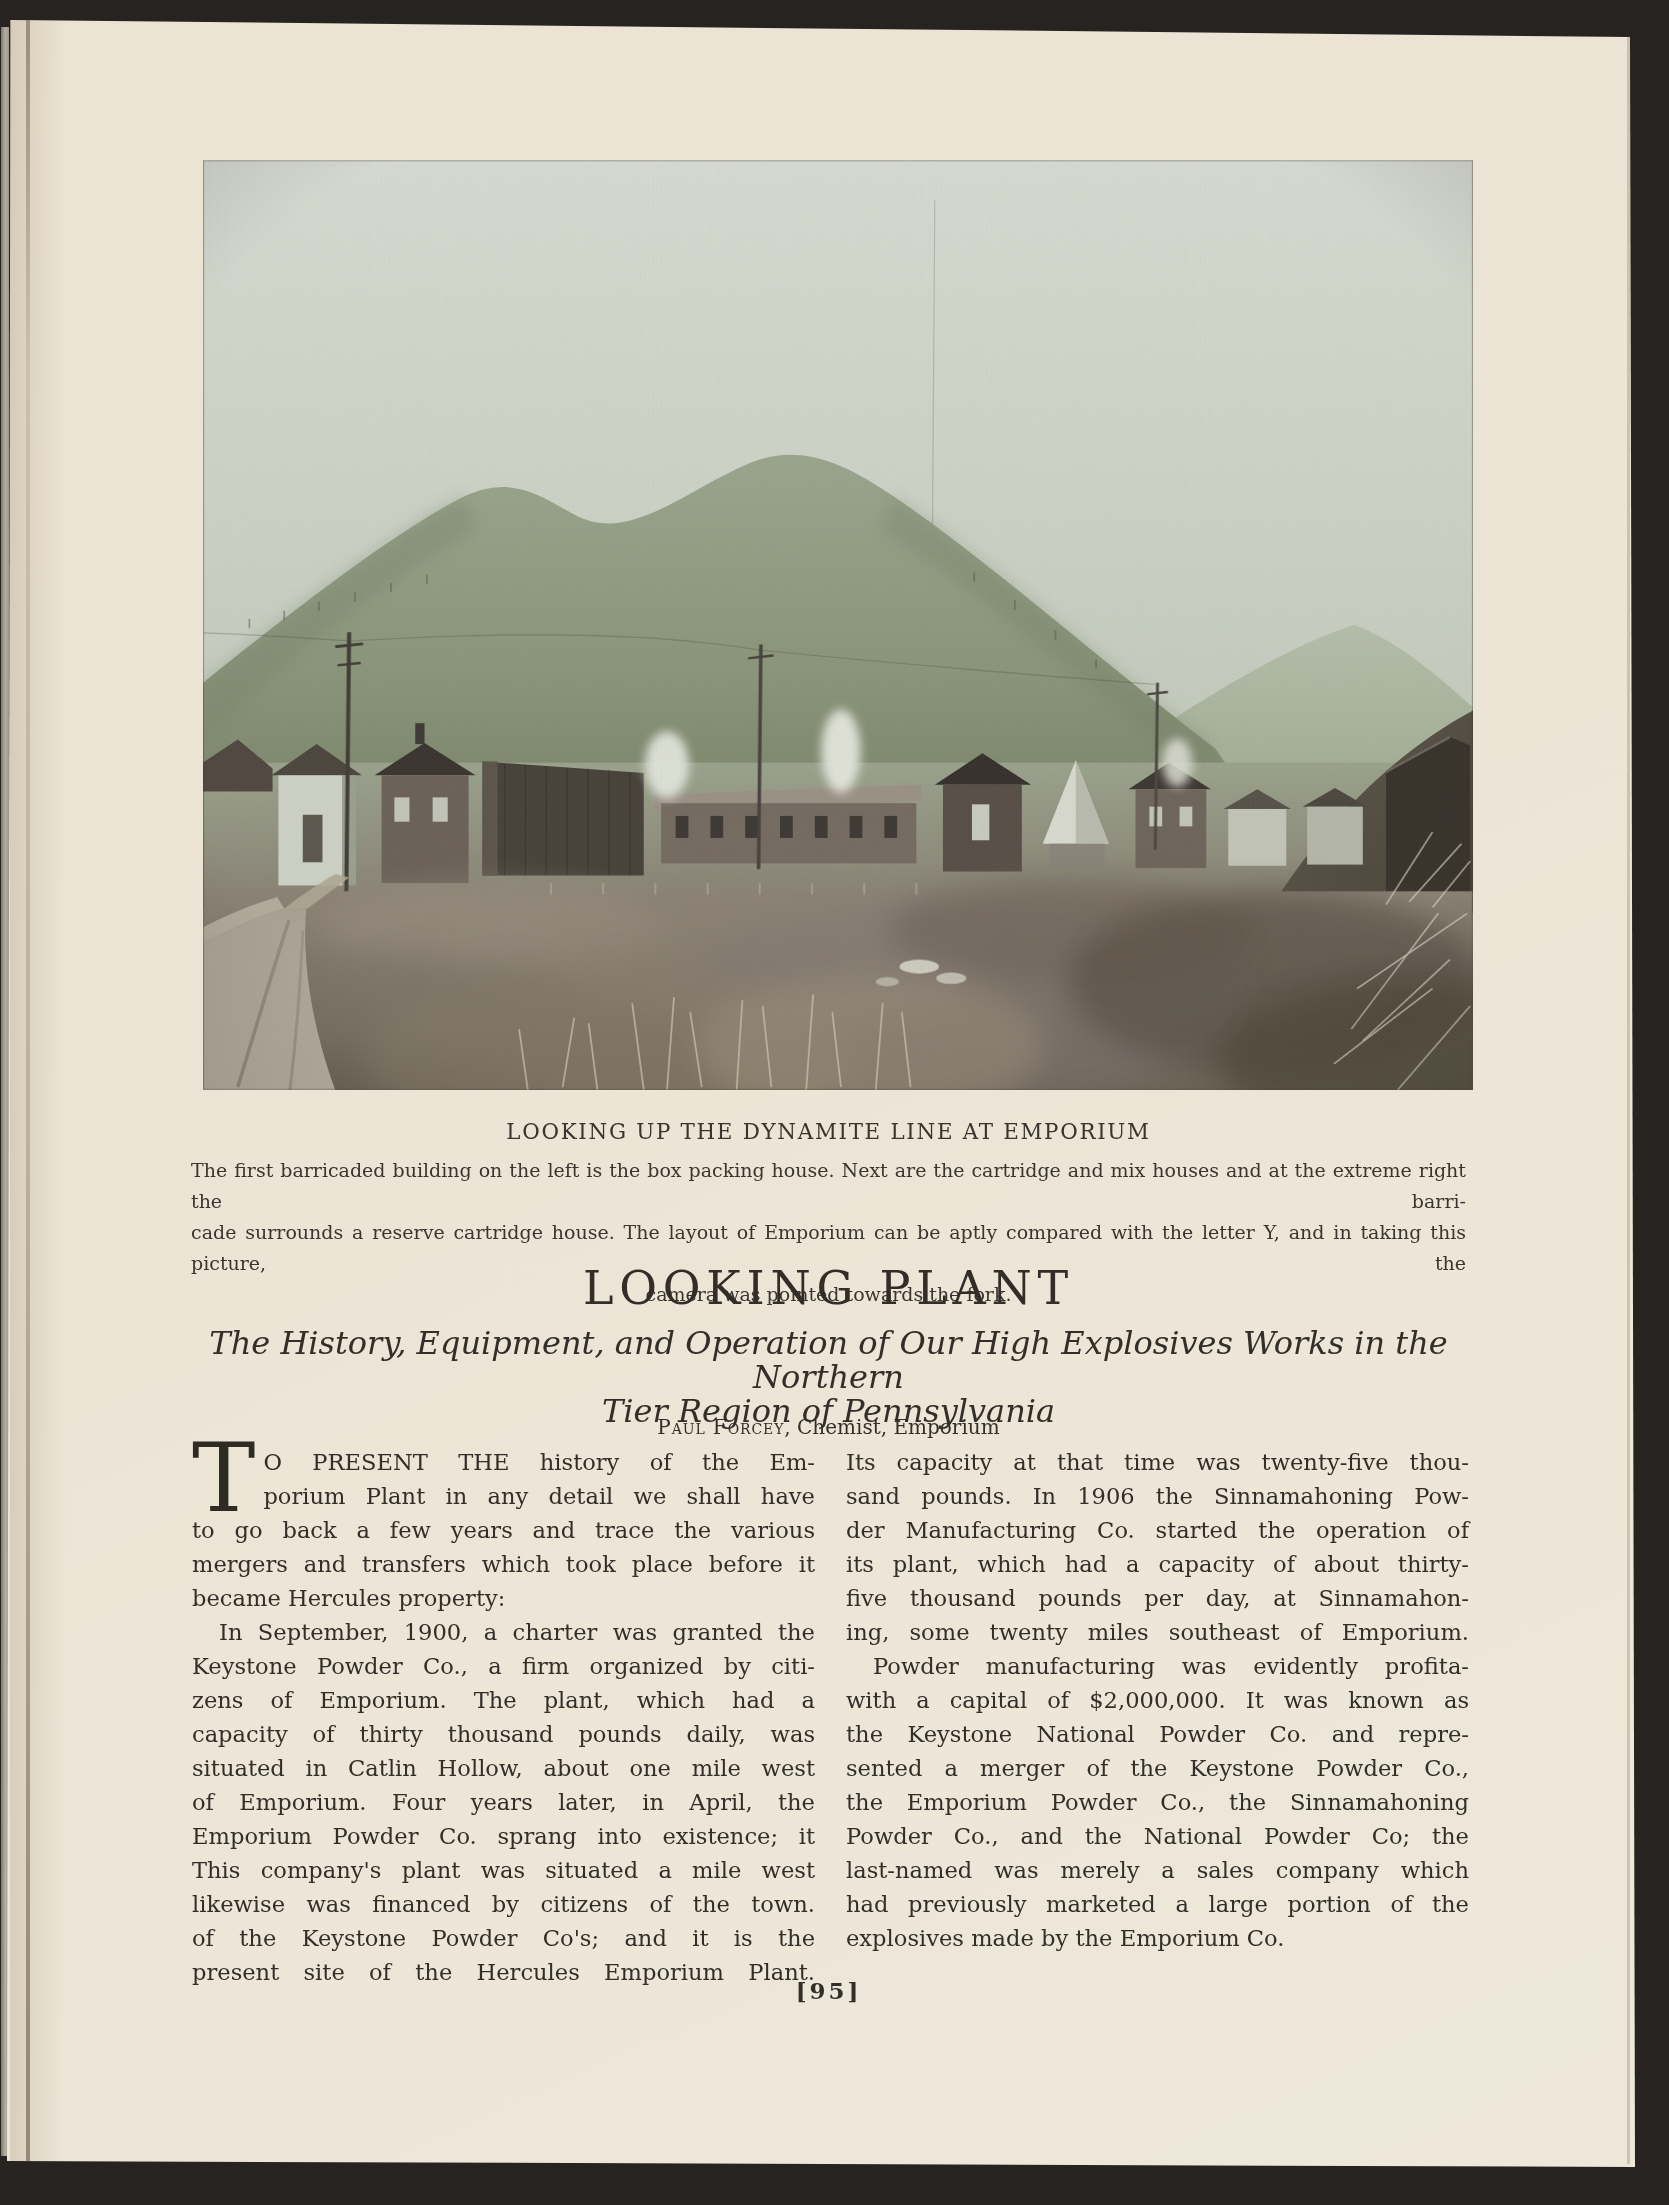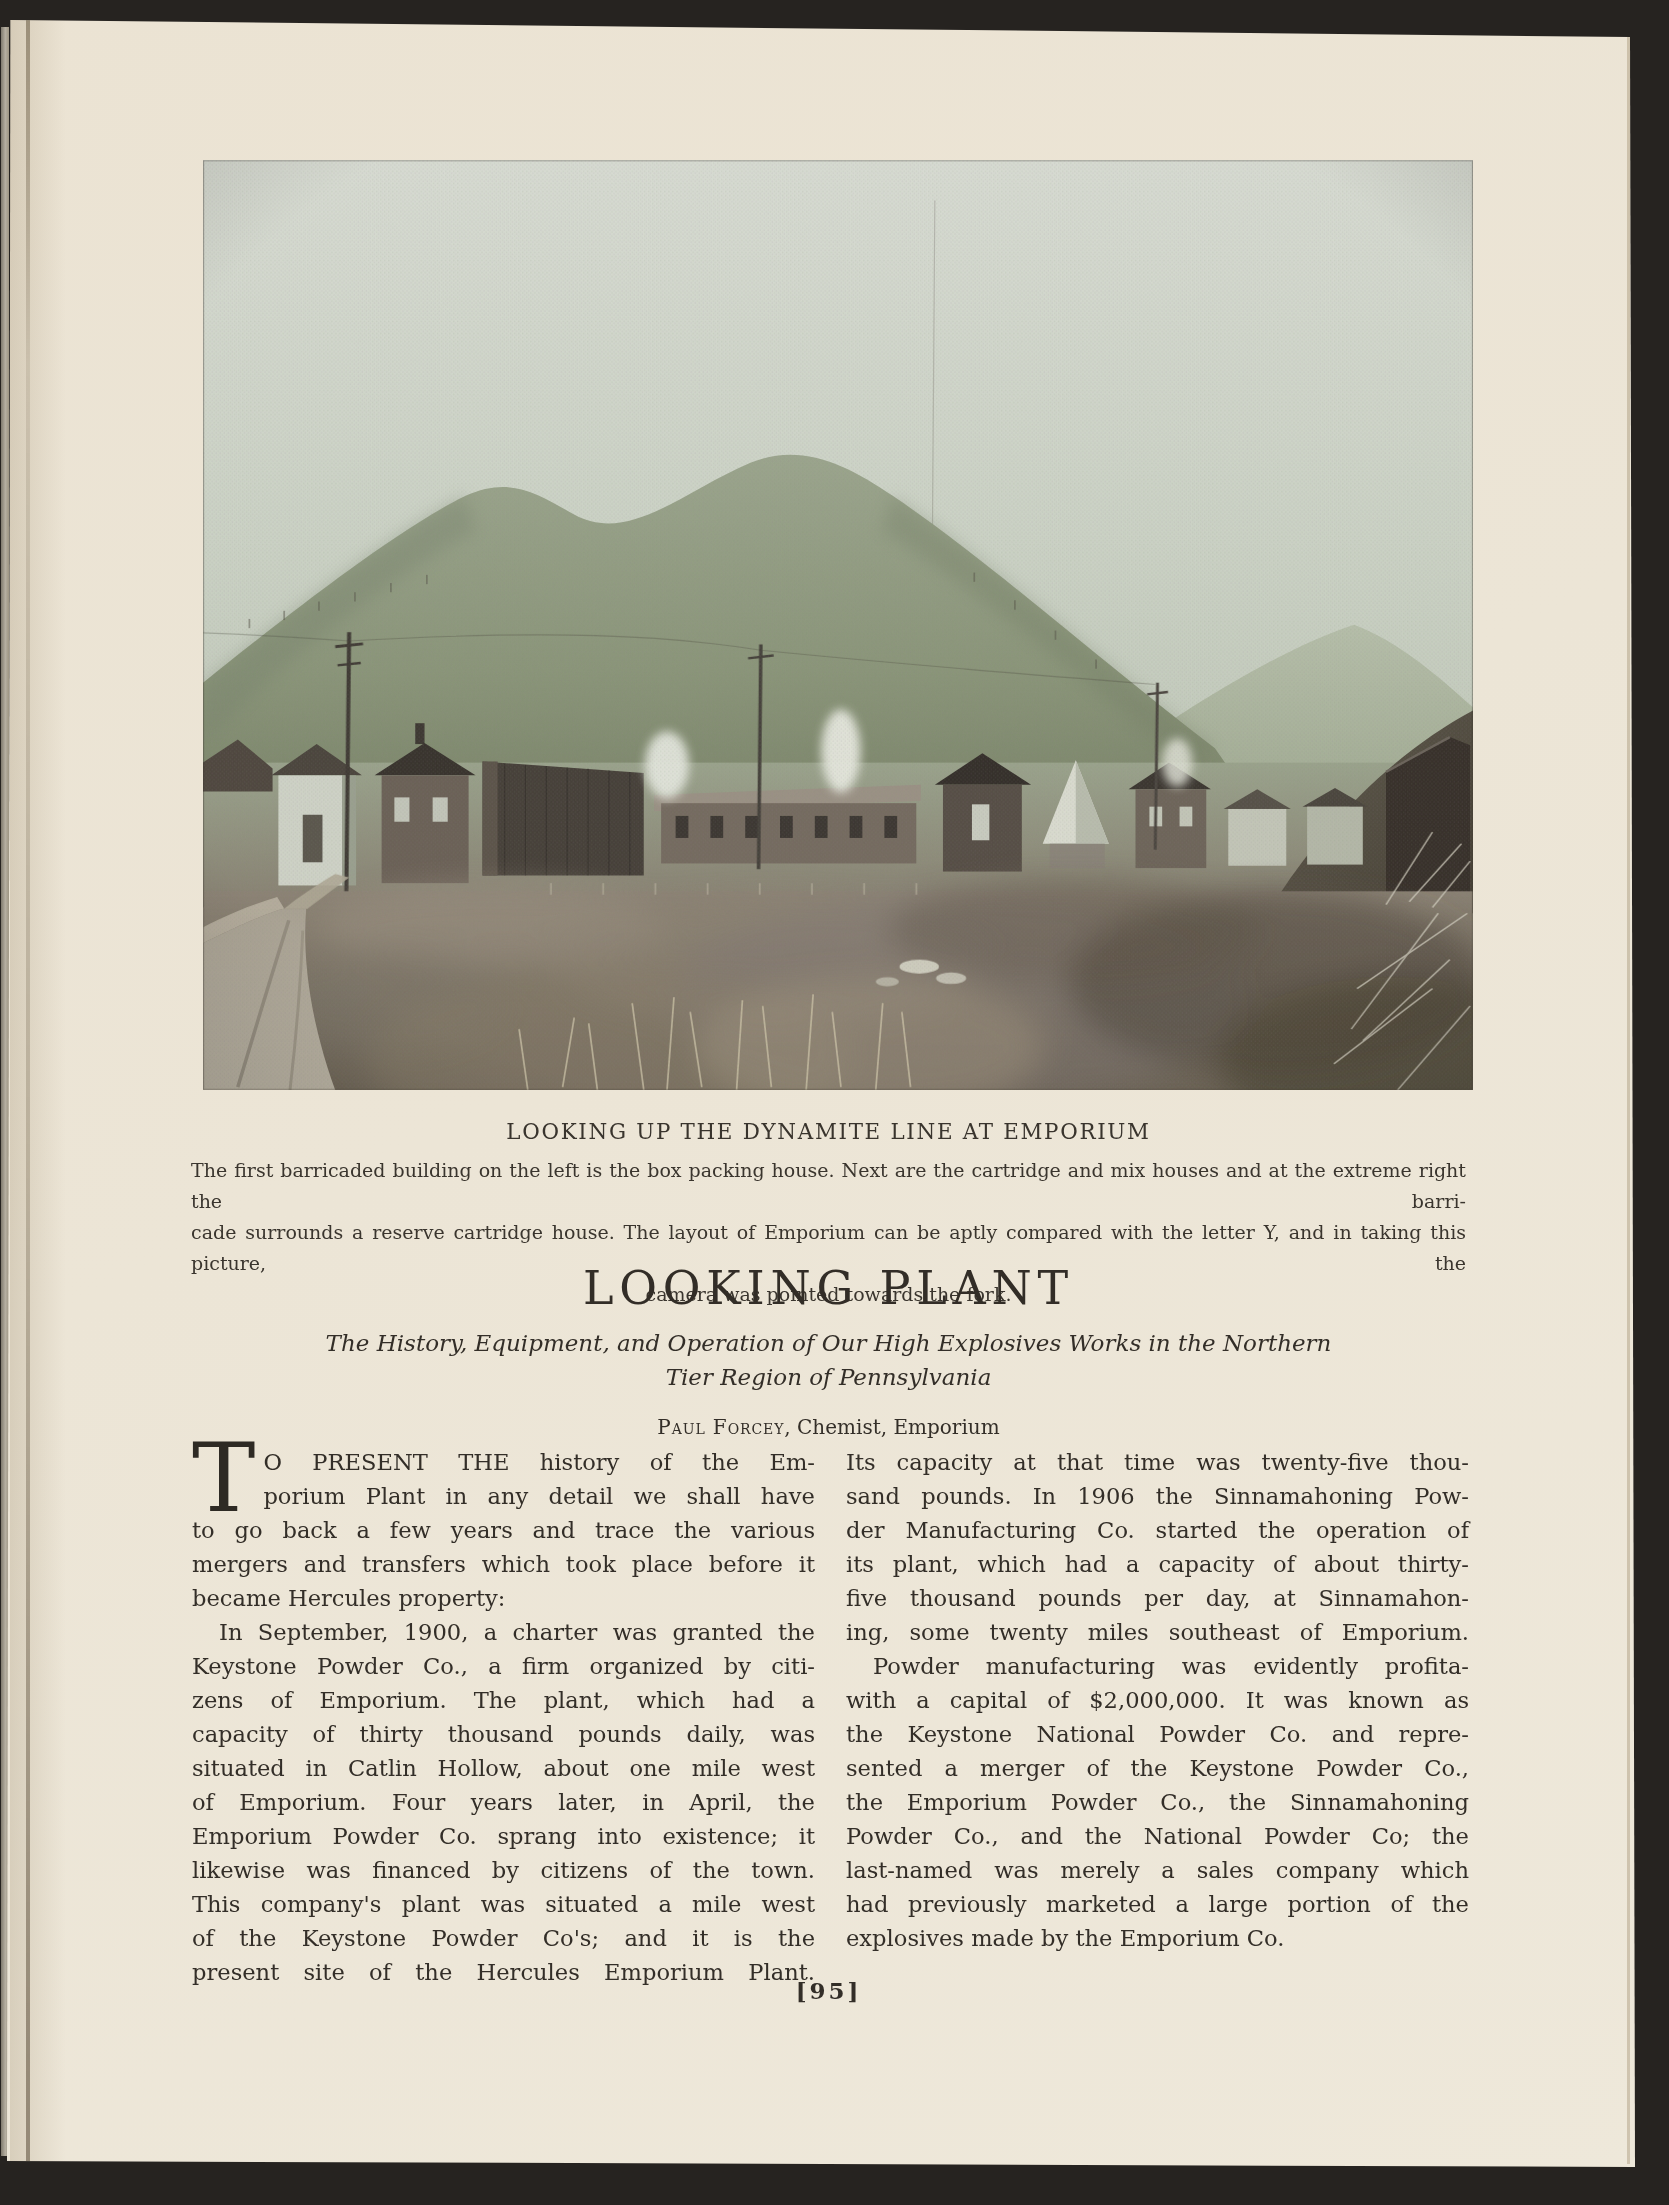--- a/index.html
+++ b/index.html
@@ -23,21 +23,21 @@
   .photo{position:absolute;left:203px;top:160px;width:1270px;height:930px;}
   .photo svg{display:block;width:100%;height:100%;}
 
   .cap-head{position:absolute;left:191px;width:1275px;top:1119px;text-align:center;
             font-size:21.4px;letter-spacing:1.7px;color:#39342d;}
   .cap-body{position:absolute;left:191px;width:1275px;top:1155px;
             font-size:19px;line-height:31px;color:#3a352e;}
   .title{position:absolute;left:191px;width:1275px;top:1261px;text-align:center;
          font-size:46px;letter-spacing:5.8px;color:#322d27;}
   .subtitle{position:absolute;left:191px;width:1275px;top:1326px;
-            font-style:italic;font-size:23px;line-height:34px;color:#332e28;}
+            font-style:italic;font-size:32px;line-height:34px;color:#332e28;}
   .byline{position:absolute;left:191px;width:1275px;top:1415px;text-align:center;
           font-size:20px;color:#332e28;}
   .byname{font-variant:small-caps;letter-spacing:0.9px;}
 
   .col{position:absolute;top:1445px;width:623px;font-size:22.6px;line-height:34px;color:#332e28;}
   .col-left{left:192px;}
   .col-right{left:846px;}
   .dropcap{float:left;font-size:95px;line-height:68px;height:67px;
            padding:0 8px 0 0;margin-top:-1.2px;color:#2e2a24;}
   .tline{min-height:34px;}
@@ -310,22 +310,22 @@
           <div class="tline j">to go back a few years and trace the various</div>
           <div class="tline j">mergers and transfers which took place before it</div>
           <div class="tline l">became Hercules property:</div>
           <div class="tline j ind">In September, 1900, a charter was granted the</div>
           <div class="tline j">Keystone Powder Co., a firm organized by citi-</div>
           <div class="tline j">zens of Emporium. The plant, which had a</div>
           <div class="tline j">capacity of thirty thousand pounds daily, was</div>
           <div class="tline j">situated in Catlin Hollow, about one mile west</div>
           <div class="tline j">of Emporium. Four years later, in April, the</div>
           <div class="tline j">Emporium Powder Co. sprang into existence; it</div>
+          <div class="tline j">This company's plant was situated a mile west</div>
           <div class="tline j">likewise was financed by citizens of the town.</div>
-          <div class="tline j">This company's plant was situated a mile west</div>
           <div class="tline j">of the Keystone Powder Co's; and it is the</div>
           <div class="tline j">present site of the Hercules Emporium Plant.</div>
         </div>
     </div>
     <div class="col col-right">
       <div class="lines">
           <div class="tline j">Its capacity at that time was twenty-five thou-</div>
           <div class="tline j">sand pounds. In 1906 the Sinnamahoning Pow-</div>
           <div class="tline j">der Manufacturing Co. started the operation of</div>
           <div class="tline j">its plant, which had a capacity of about thirty-</div>

